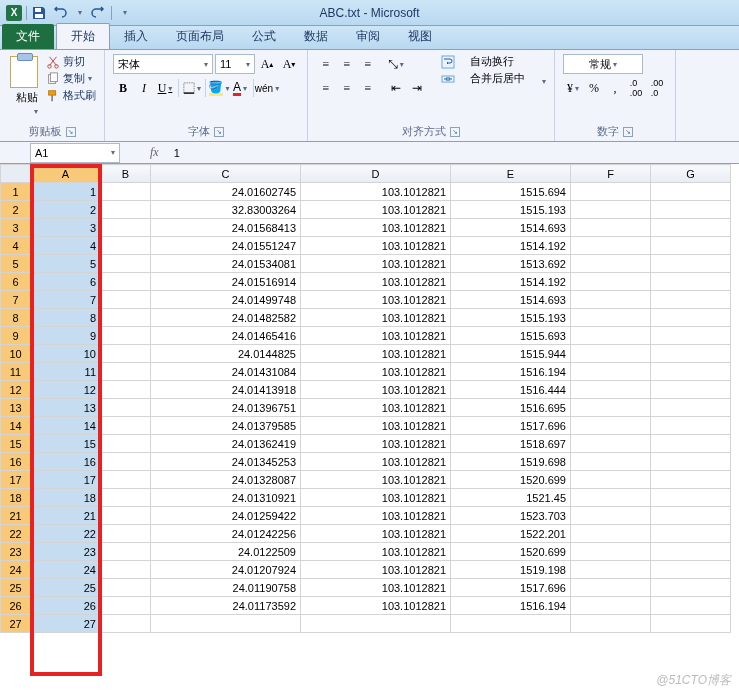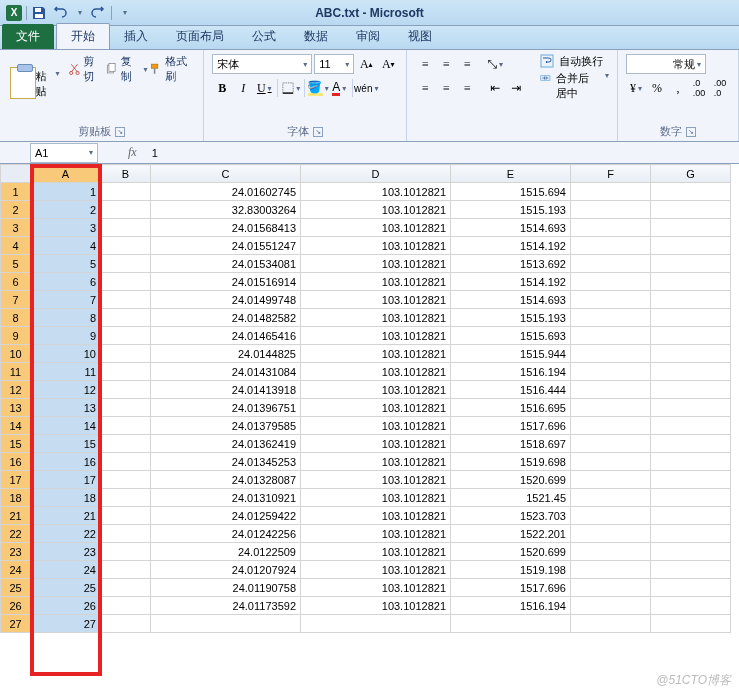--- a/index.html
+++ b/index.html
@@ -4,68 +4,68 @@
 <style>
 * { margin: 0; padding: 0; box-sizing: border-box; font-family: "Microsoft YaHei", Arial, sans-serif; }
 body { width: 739px; height: 695px; overflow: hidden; background: #fff; font-size: 12px; position: relative; }
 
 
 .titlebar { height: 26px; background: linear-gradient(#cde6f7, #b9d8f0); display: flex; align-items: center; border-bottom: 1px solid #8ba0bc; }
 .qat { display: flex; align-items: center; gap: 4px; padding: 0 6px; }
 .qat .excel-logo { width: 16px; height: 16px; background: #217346; color: #fff; font-weight: bold; font-size: 10px; display: flex; align-items: center; justify-content: center; border-radius: 2px; }
 .qat .qat-btn { width: 16px; height: 16px; display: flex; align-items: center; justify-content: center; color: #2b579a; cursor: pointer; }
 .qat .sep { width: 1px; height: 14px; background: #8ba0bc; }
-.titlebar .title { position: absolute; left: 50%; transform: translateX(-50%); color: #1f3864; font-size: 12px; font-weight: bold; }
+.titlebar .title { position: absolute; left: 50%; transform: translateX(-50%); color: #1f3864; font-size: 12px; }
 
 
 .tabs { height: 24px; background: linear-gradient(#cde6f7, #b9d8f0); display: flex; align-items: flex-end; padding-left: 2px; border-bottom: 1px solid #8ba0bc; }
 .tabs .file-tab { background: #1d6f42; color: #fff; padding: 4px 14px; border-radius: 2px 2px 0 0; margin-right: 2px; cursor: pointer; }
 .tabs .tab { padding: 4px 14px; color: #1f3864; cursor: pointer; }
 .tabs .tab.active { background: #f1f5fb; border: 1px solid #8ba0bc; border-bottom: none; border-radius: 2px 2px 0 0; }
 
 
 .ribbon { height: 92px; background: #f1f5fb; border-bottom: 1px solid #8ba0bc; display: flex; }
 .group { border-right: 1px solid #c5d2e7; padding: 4px 8px 2px 8px; display: flex; flex-direction: column; justify-content: space-between; }
 .group-title { text-align: center; font-size: 11px; color: #5c6b8a; padding-top: 2px; display: flex; justify-content: center; align-items: center; gap: 4px; }
 .group-title .launcher { width: 10px; height: 10px; border: 1px solid #8ba0bc; display: flex; align-items: center; justify-content: center; font-size: 7px; cursor: pointer; }
 .group-body { display: flex; gap: 6px; align-items: flex-start; }
 
-.paste-btn { display: flex; flex-direction: row; align-items: flex-start; cursor: pointer; padding: 2px; margin-top: 11px; }
+.paste-btn { display: flex; flex-direction: column; align-items: flex-end; cursor: pointer; padding: 2px; }
 .paste-btn .paste-icon { width: 28px; height: 32px; background: #fff; border: 1px solid #c9a84e; position: relative; }
 .paste-btn .paste-icon::before { content: ""; position: absolute; top: -4px; left: 6px; width: 14px; height: 6px; background: #a8c4e8; border: 1px solid #6b8db8; border-radius: 2px; }
 .paste-btn span { font-size: 11px; margin-top: 2px; }
 
-.clip-list { display: flex; gap: 2px; }
+.clip-list { display: flex; flex-direction: column; gap: 2px; }
 .clip-item { display: flex; align-items: center; gap: 3px; font-size: 11px; cursor: pointer; color: #1f3864; }
 .clip-item svg { width: 14px; height: 14px; }
 
 .font-group .row1 { display: flex; gap: 2px; align-items: center; }
 .font-group .row2 { display: flex; gap: 1px; align-items: center; margin-top: 4px; }
 .combo { border: 1px solid #abc; background: #fff; height: 20px; display: flex; align-items: center; padding: 0 4px; font-size: 11px; cursor: pointer; }
 .combo.font-name { width: 100px; justify-content: space-between; }
 .combo.font-size { width: 40px; justify-content: space-between; }
 .drop::after { content: "▾"; font-size: 8px; margin-left: 2px; color: #5c6b8a; }
 .sm-btn { width: 20px; height: 20px; border: 1px solid transparent; display: flex; align-items: center; justify-content: center; font-size: 12px; cursor: pointer; font-family: "Times New Roman", serif; }
 .sm-btn.bold { font-weight: bold; }
 .sm-btn.italic { font-style: italic; }
 .sm-btn.underline { text-decoration: underline; }
 .color-strip { border-bottom: 3px solid; padding-bottom: 0; line-height: 12px; }
 
 .align-group .row1, .align-group .row2 { display: flex; gap: 1px; align-items: center; }
 .align-group .row2 { margin-top: 4px; }
 .align-auto { display: flex; flex-direction: column; gap: 2px; margin-left: 8px; }
-.align-item { display: flex; align-items: flex-start; gap: 5px; font-size: 11px; cursor: pointer; }
+.align-item { display: flex; align-items: flex-end; gap: 15px; font-size: 11px; cursor: pointer; }
 
 .num-group .row1 { display: flex; gap: 2px; }
 .num-group .row2 { display: flex; gap: 1px; margin-top: 4px; }
-.combo.num-fmt { width: 80px; justify-content: flex-end; }
+.combo.num-fmt { width: 80px; justify-content: center; }
 
 
 .formula-row { height: 22px; border-bottom: 1px solid #8ba0bc; display: flex; align-items: center; background: #f1f5fb; }
-.name-box { width: 68px; height: 20px; margin-left: 30px; border: 1px solid #abc; background: #fff; display: flex; align-items: center; justify-content: space-between; padding: 0 4px; font-size: 11px; }
+.name-box { width: 90px; height: 20px; margin-left: 30px; border: 1px solid #abc; background: #fff; display: flex; align-items: center; justify-content: space-between; padding: 0 4px; font-size: 11px; }
 .fx-area { display: flex; align-items: center; margin-left: 30px; gap: 13px; }
 .fx-label { font-style: italic; font-family: serif; color: #666; }
 .formula-input { border: none; background: transparent; font-size: 11px; width: 400px; outline: none; padding: 2px; }
 
 
 .grid-wrap { position: relative; }
 .grid { border-collapse: collapse; table-layout: fixed; }
 .grid th, .grid td { border: 1px solid #d4d4d4; height: 18px; font-size: 11px; padding: 0 4px; }
 .grid .corner { width: 30px; background: #e8edf5; }
 .grid th.colhdr { background: linear-gradient(#f7f9fc, #e8edf5); font-weight: normal; text-align: center; cursor: pointer; }
@@ -236,20 +236,24 @@
           </div>
         <div class="align-item drop">
             <svg width="14" height="14" viewBox="0 0 14 14">
               <rect x="1" y="4" width="12" height="6" fill="#eaf3fb" stroke="#6aa9de"></rect>
               <path d="M3 7h3M11 7H8M6 5v4M8 5v4" stroke="#2b579a"></path>
             </svg>
             <span>合并后居中</span>
           </div>
       </div>
     </div>
+    <div class="group-title">
+        <span>对齐方式</span>
+        <span class="launcher">↘</span>
+      </div>
   </div>
 
   <div class="group num-group">
     <div>
       <div class="row1">
         <div class="combo num-fmt drop">
             <span>常规</span>
           </div>
       </div>
       <div class="row2">

